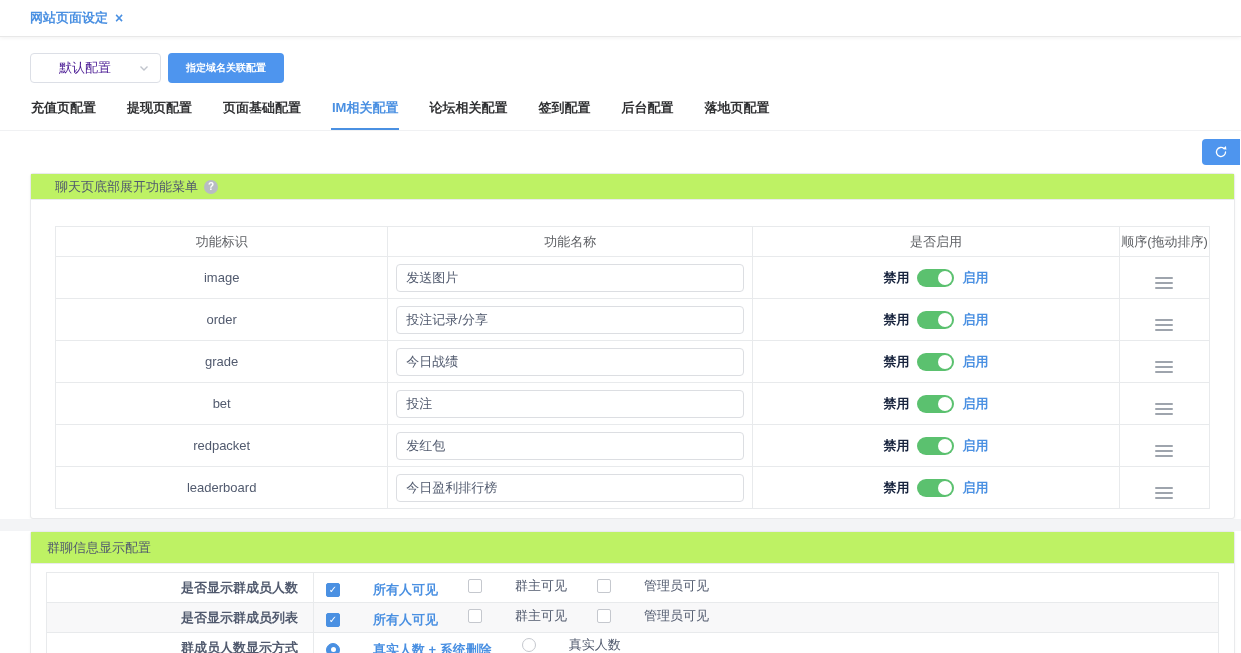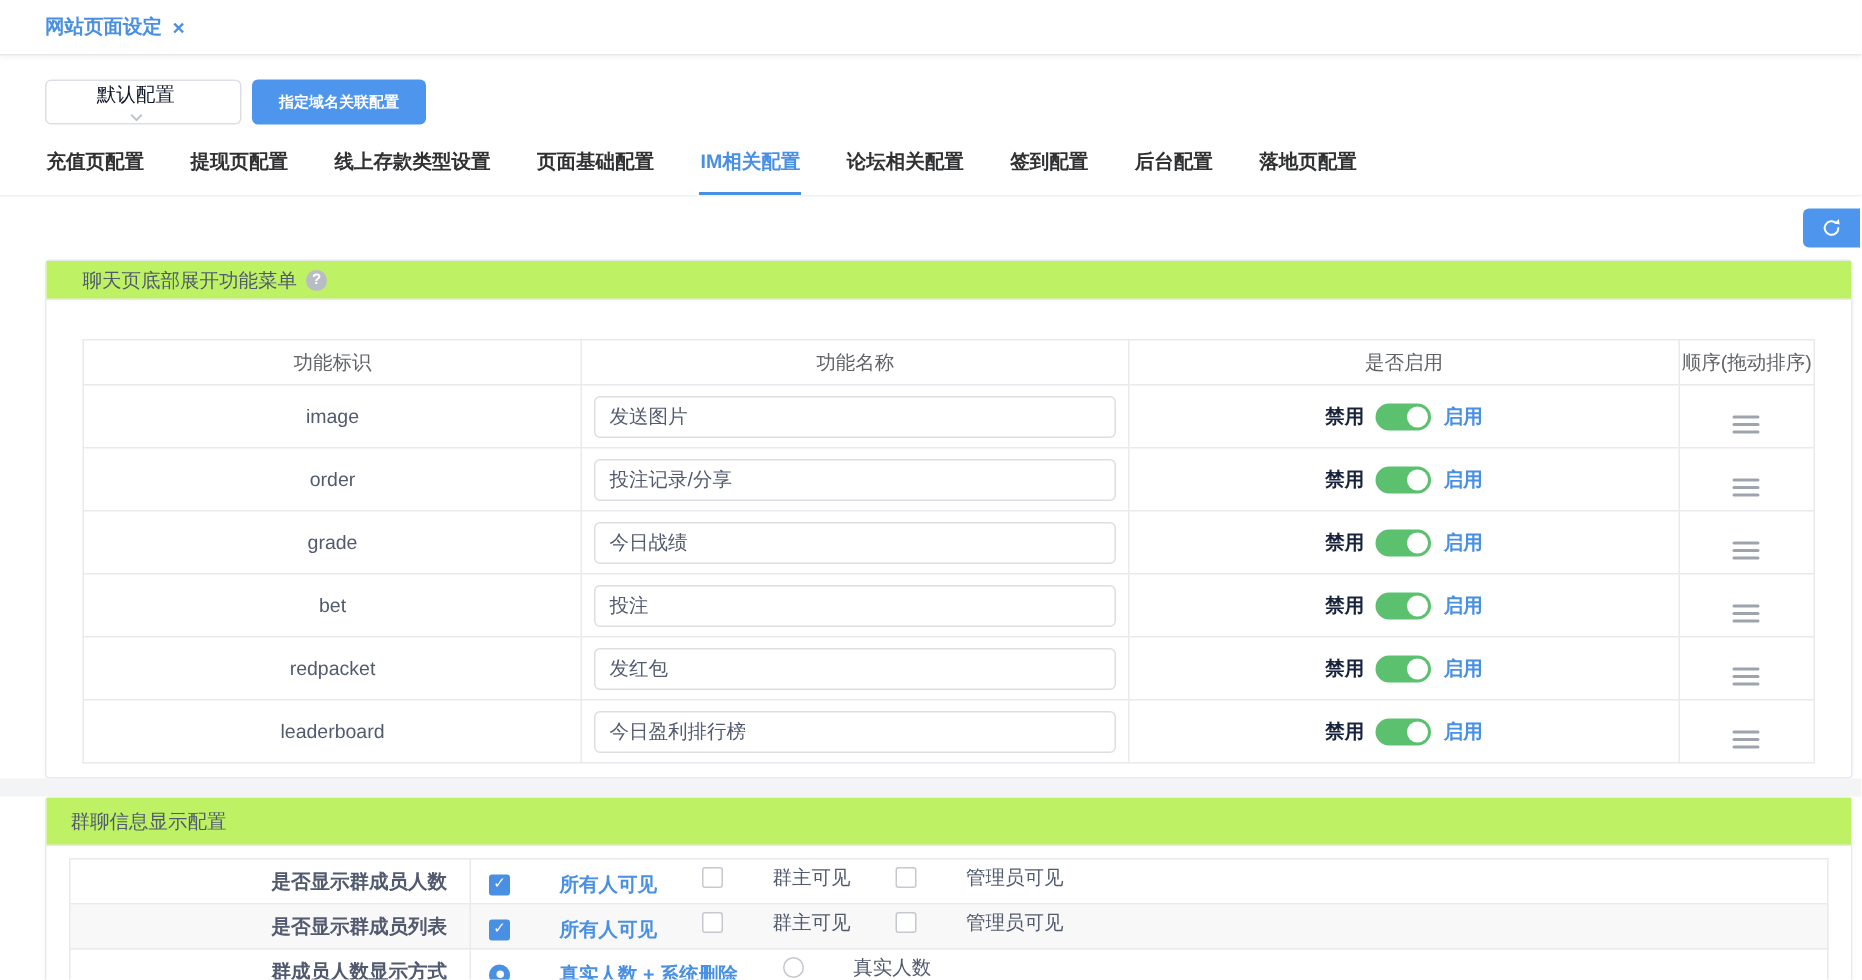--- a/index.html
+++ b/index.html
@@ -8,22 +8,22 @@
 
   
   .tabbar { height:37px; background:#fff; border-bottom:1px solid #e8e8e8;
     box-shadow:0 1px 4px rgba(0,0,0,.06); display:flex; align-items:center; padding-left:30px; }
   .page-tag { display:inline-flex; align-items:center; gap:7px; color:#4a90e2; font-weight:bold; cursor:pointer; }
   .page-tag .close { font-weight:bold; font-size:14px; line-height:1; color:#4a90e2; }
 
   
   .toolbar { margin:16px 30px 0; display:flex; align-items:center; gap:7px; }
   .select { width:131px; height:30px; border:1px solid #dcdfe6; border-radius:4px; background:#fff;
-    display:flex; align-items:center; justify-content:space-between; padding:0 10px 0 0;
-    color:#0f172a; cursor:pointer;flex-direction:column; }
+    display:flex; align-items:center; justify-content:space-between; padding:0 10px 0 28px;
+    color:#4c1d95; cursor:pointer; }
   .select svg { flex:0 0 auto; }
   .btn-primary { height:30px; padding:0 18px; background:#4e95ee; border:none; border-radius:4px;
     color:#fff; font-size:10px; font-weight:bold; cursor:pointer; font-family:inherit; }
 
   
   .navtabs-wrap { margin-top:10px; border-bottom:1px solid #f0f1f3; padding-left:30px; }
   .navtabs { display:flex; gap:29px; }
   .navtab { padding:6px 1px 11px; font-weight:bold; color:#303133; cursor:pointer; border-bottom:2px solid transparent; }
   .navtab.active { color:#4a90e2; border-bottom-color:#4a90e2; }
 
@@ -93,21 +93,20 @@
       <polyline points="2.5,4.5 6,8 9.5,4.5" fill="none" stroke="#c0c4cc" stroke-width="1.4"></polyline>
     </svg>
   </div>
   <button class="btn-primary">指定域名关联配置</button>
 </div>
 
 <div class="navtabs-wrap">
   <div class="navtabs" id="navtabs">
       <div class="navtab">充值页配置</div>
       <div class="navtab">提现页配置</div>
-      <div class="navtab">线上存款类型设置</div>
       <div class="navtab">页面基础配置</div>
       <div class="navtab active">IM相关配置</div>
       <div class="navtab">论坛相关配置</div>
       <div class="navtab">签到配置</div>
       <div class="navtab">后台配置</div>
       <div class="navtab">落地页配置</div>
     </div>
 </div>
 
 <div class="refresh-row">

